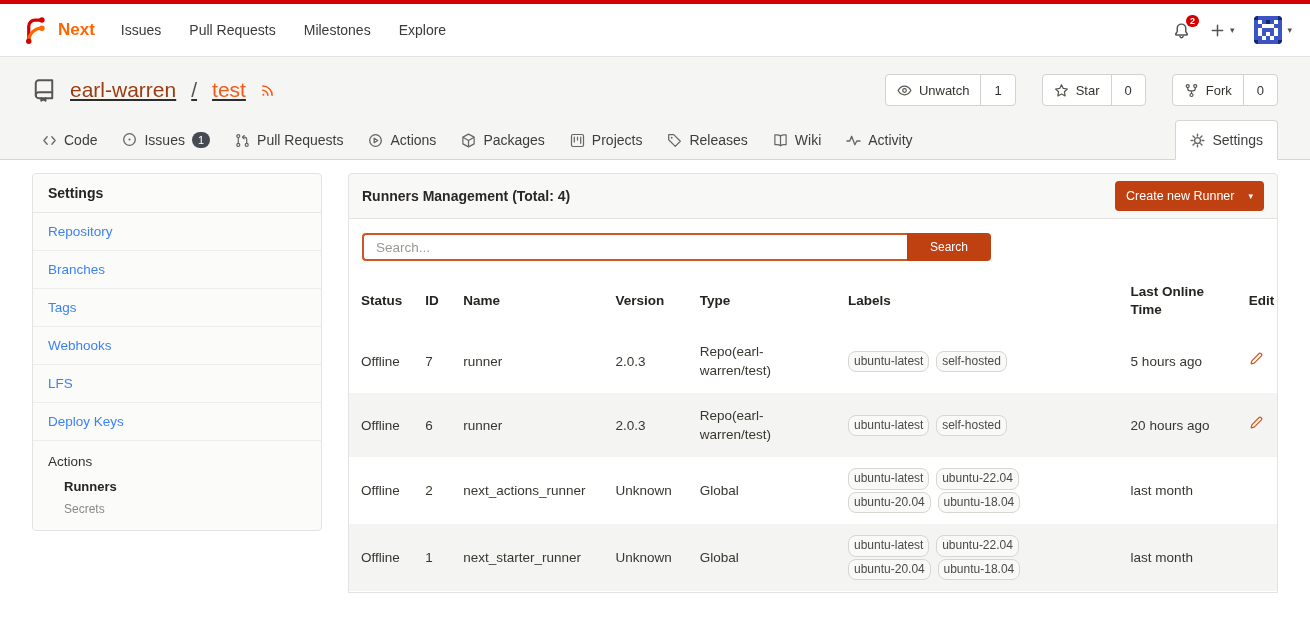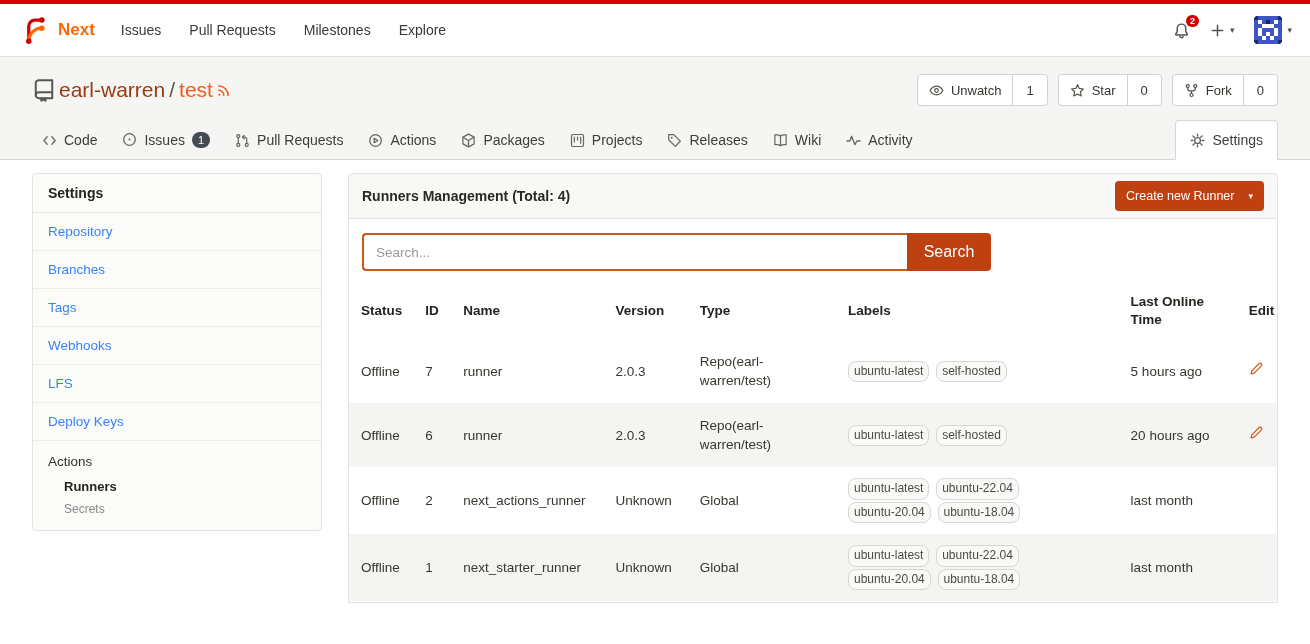--- a/index.html
+++ b/index.html
@@ -22,25 +22,25 @@
   .nav-links a { padding:10px 14px; font-size:14px; color:#3a3a38; }
   .nav-right { margin-left:auto; display:flex; align-items:center; gap:20px; }
   .iconbtn { position:relative; display:flex; align-items:center; gap:5px; color:#45433f; }
   .noti-badge { position:absolute; top:-7px; right:-9px; background:var(--topbar,#d40000); color:#fff; font-size:9px; font-weight:bold; border-radius:8px; padding:1px 4px; line-height:1.2; }
   .caret { font-size:9px; color:#55534f; line-height:1; }
   .avatar { width:28px; height:28px; border-radius:4px; overflow:hidden; }
 
   
   .repo-section { background:#f5f5f3; }
   .repo-title-row { display:flex; align-items:center; padding:17px 32px 6px; }
-  .repo-title { display:flex; align-items:center; gap:3px; font-size:21px; }
+  .repo-title { display:flex; align-items:center; gap:14px; font-size:21px;text-decoration:underline; }
   .repo-owner { color:var(--owner_link,#9a3c10); }
   .repo-sep { color:#55534f; margin:0 1px; }
   .repo-name { color:var(--repo_link,#f25b18); }
-  .repo-actions { margin-left:auto; display:flex; gap:10px; }
+  .repo-actions { margin-left:auto; display:flex; gap:26px; }
   .btn-group { display:flex; align-items:stretch; background:#fff; border:1px solid #d2d2d0; border-radius:4px; font-size:13px; color:#36342f; height:32px; overflow:hidden; }
   .btn-main { display:flex; align-items:center; gap:7px; padding:0 11px; }
   .btn-count { display:flex; align-items:center; padding:0 13px; border-left:1px solid #d2d2d0; }
 
   .tabs { display:flex; align-items:flex-end; padding:0 32px; margin-top:8px; border-bottom:1px solid #d6d6d4; }
   .tab { display:flex; align-items:center; gap:7px; padding:11px 10px; margin-right:5px; font-size:14px; color:#3f3d3a; }
   .tab .icon { color:#68665f; }
   .count-badge { background:#464a52; color:#fff; font-size:11px; border-radius:10px; padding:1px 6px; line-height:1.3; }
   .tab.active { margin-left:auto; margin-right:0; background:#fff; border:1px solid #d6d6d4; border-bottom:1px solid #fff; border-radius:4px 4px 0 0; margin-bottom:-1px; padding:11px 14px; }
 
@@ -55,24 +55,24 @@
   .sidebar-sub-active { display:block; padding:4px 15px 4px 31px; font-weight:bold; font-size:13px; color:#26241f; }
   .sidebar-sub { display:block; padding:4px 15px 2px 31px; font-size:12px; color:#8a8886; }
 
   .main { flex:1; min-width:0; }
   .panel-header { display:flex; align-items:center; justify-content:space-between; background:#f8f8f6; border:1px solid #e3e3e1; border-radius:4px 4px 0 0; padding:7px 13px; }
   .panel-title { font-weight:bold; font-size:14px; color:#2a2824; }
   .create-btn { display:flex; align-items:center; gap:14px; background:var(--accent,#bf4112); color:#fff; font-size:12.5px; padding:8px 11px; border:none; border-radius:4px; cursor:pointer; font-family:inherit; }
   .create-btn .caret { color:#fff; }
 
   .panel-body { border:1px solid #e3e3e1; border-top:none; padding:14px 0 1px; background:#fff; }
-  .search-form { display:flex; height:38px; margin:0 13px 12px; width:629px; }
+  .search-form { display:flex; height:28px; margin:0 13px 12px; width:629px; }
   .search-input { flex:1; border:2px solid #cf5720; border-right:none; border-radius:4px 0 0 4px; padding:0 12px; font-size:13.5px; outline:none; color:#333; font-family:inherit; }
   .search-input::placeholder { color:#9a9894; }
-  .search-btn { width:84px; background:var(--accent,#bf4112); color:#fff; border:none; border-radius:0 4px 4px 0; font-size:16px; cursor:pointer; font-family:inherit; }
+  .search-btn { width:84px; background:var(--accent,#bf4112); color:#fff; border:none; border-radius:0 4px 4px 0; font-size:12px; cursor:pointer; font-family:inherit; }
 
   table.runner-table { width:100%; border-collapse:collapse; table-layout:fixed; font-size:13.5px; }
   .runner-table th { text-align:left; font-weight:bold; padding:10px 12px; color:#26241f; vertical-align:middle; line-height:1.35; }
   .runner-table td { padding:10px 12px; vertical-align:middle; color:#38362f; overflow-wrap:break-word; line-height:1.45; }
   .runner-table tbody tr { height:64px; }
   .runner-table tbody tr:nth-child(even) { background:#f4f4f2; }
   .chip { display:inline-block; background:#f9f9f8; border:1px solid #d6d6d3; border-radius:8px; padding:1px 5px; font-size:12px; color:#4c4a46; margin:1px 3px 1px 0; white-space:nowrap; }
   .edit-btn { color:#d2571c; display:inline-block; cursor:pointer; }
 </style>
 </head>

